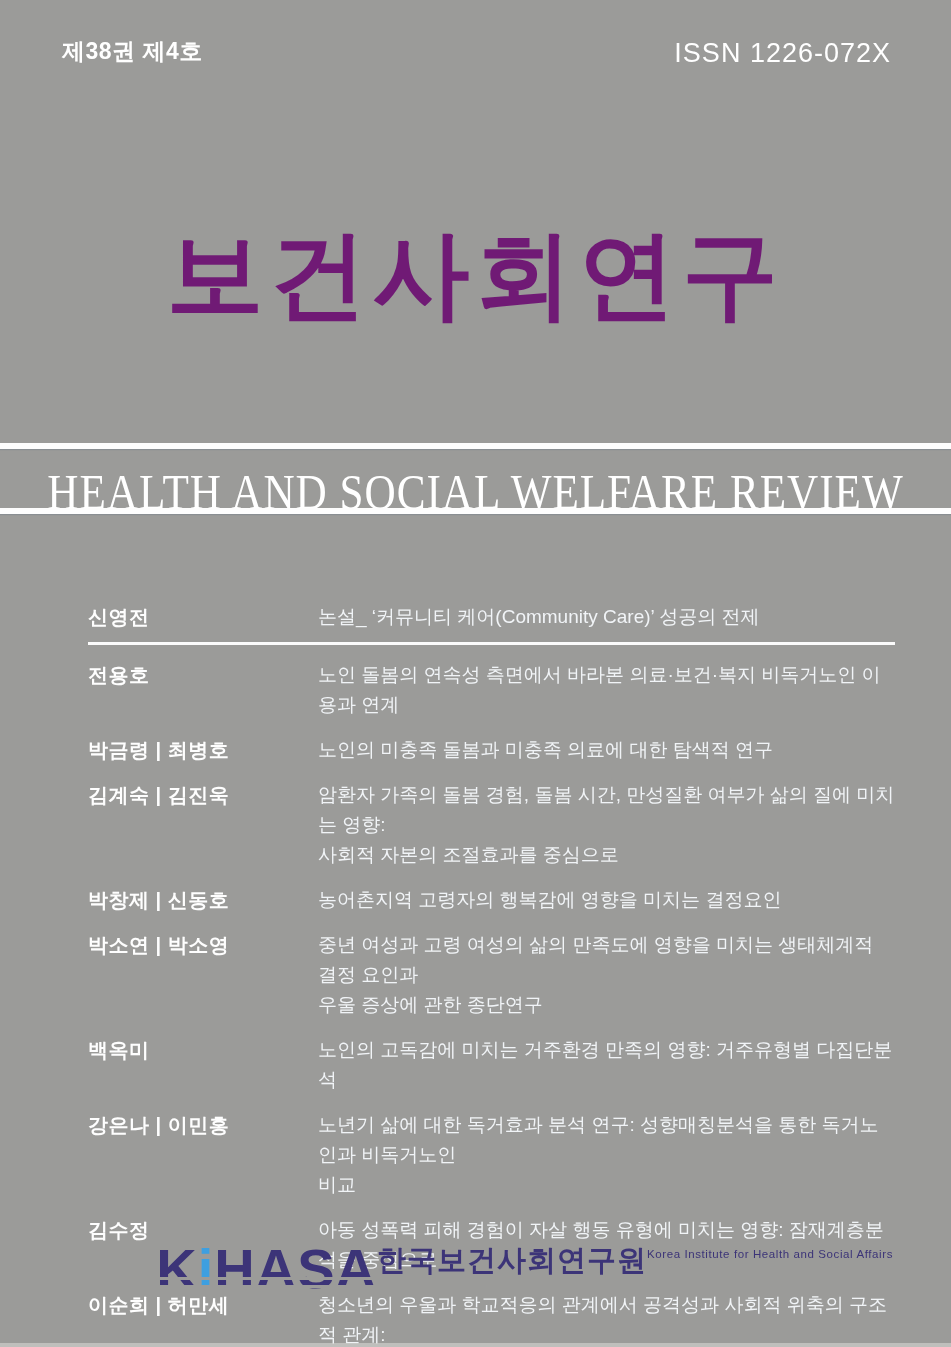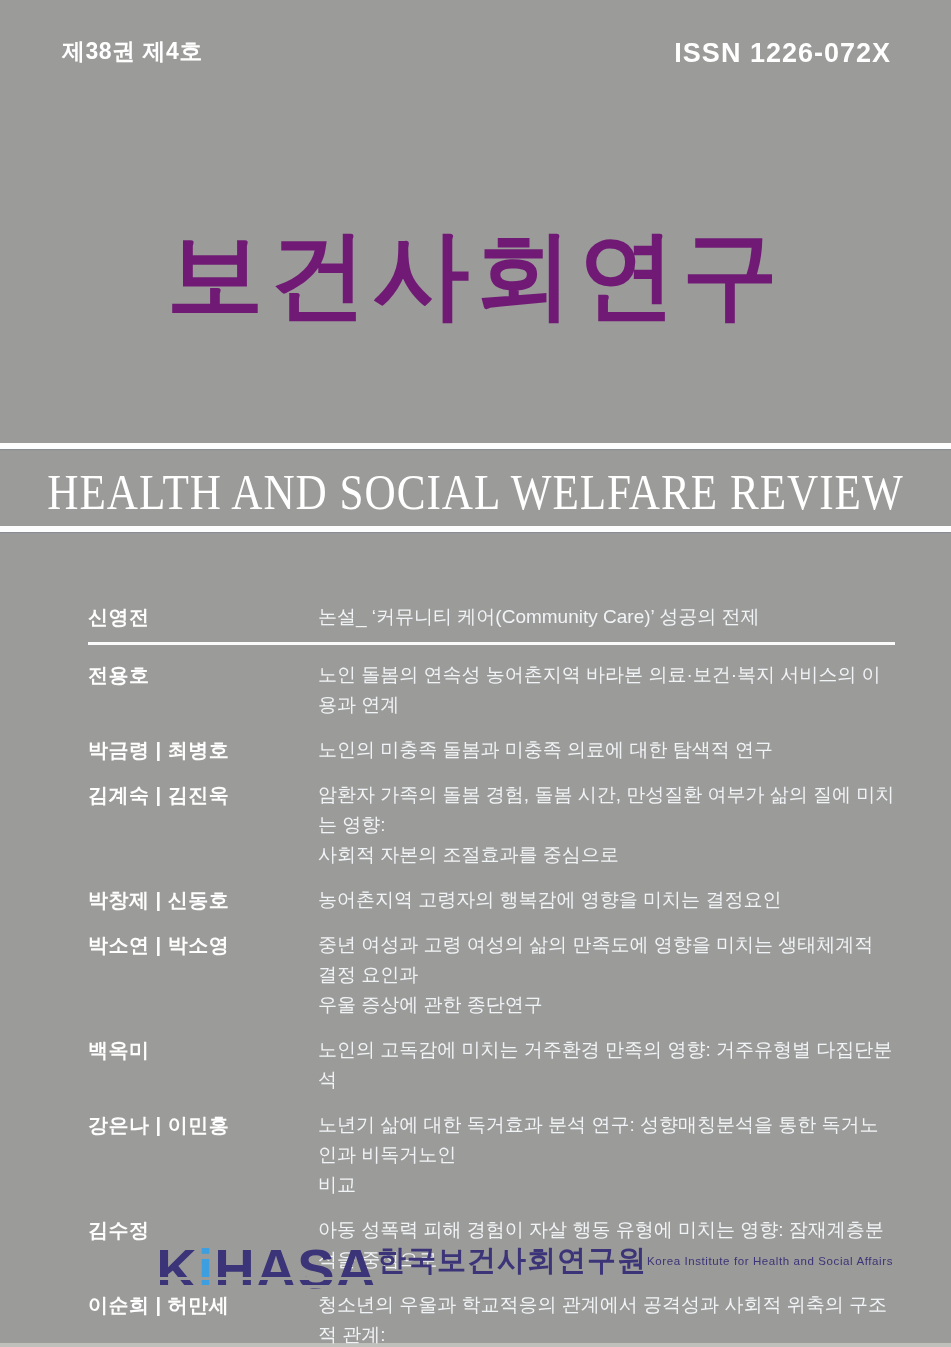--- a/index.html
+++ b/index.html
@@ -15,30 +15,30 @@
   .scan-edge {
     position: absolute; left: 0; right: 0; bottom: 0; height: 4px;
     background: #cfcfca; opacity: .7;
   }
   .issue-label {
     position: absolute; left: 62px; top: 36px;
     color: #ffffff; font-size: 23px; font-weight: bold; letter-spacing: 0.5px;
   }
   .issn-label {
     position: absolute; right: 60px; top: 38px;
-    color: #ffffff; font-size: 27px; font-weight: bold; letter-spacing: 1px;
+    color: #ffffff; font-size: 27px; font-weight: normal; letter-spacing: 1px;
   }
   .main-title {
     position: absolute; left: 0; right: 0; top: 222px;
     text-align: center;
     color: #701a75; font-size: 97px; font-weight: bold; letter-spacing: 6px;
     line-height: 1.1;
   }
   .en-band {
-    position: absolute; left: 0; right: 0; top: 443px; height: 89px;
+    position: absolute; left: 0; right: 0; top: 443px; height: 71px;
   }
   .en-band .rule { position: absolute; left: 0; right: 0; height: 6px; background: #fdfdfd;
     box-shadow: 0 1px 1px rgba(120,130,140,.5); }
   .en-band .rule-top { top: 0; }
   .en-band .rule-bottom { bottom: 0; }
   .en-title {
     position: absolute; left: 0; right: 0; top: 20px;
     text-align: center;
     font-family: "Liberation Serif", serif;
     color: #ffffff; font-size: 45px; letter-spacing: 1px;
@@ -77,21 +77,21 @@
     position: absolute; left: 0; right: 0; height: 3px; background: #9b9b99;
   }
   .stripe-1 { top: 64%; }
   .stripe-2 { top: 78%; }
   .logo-text { display: flex; flex-direction: row; padding-top: 4px; }
   .logo-ko {
     color: #3c3478; font-size: 29px; font-weight: bold; letter-spacing: 1px;
     line-height: 1.1;
   }
   .logo-en {
-    color: #3c3478; font-size: 11.5px; margin-top: 10px; letter-spacing: 0.6px;
+    color: #3c3478; font-size: 11.5px; margin-top: 3px; letter-spacing: 0.6px;
     white-space: nowrap;
   }
 </style>
 </head>
 <body>
 
 <div class="page">
 
   <div class="issue-label">제38권 제4호</div>
   <div class="issn-label">ISSN 1226-072X</div>
@@ -104,21 +104,21 @@
     <div class="rule rule-bottom"></div>
   </div>
 
   <div class="toc">
       <div class="toc-row lead">
         <div class="toc-authors">신영전</div>
         <div class="toc-title">논설_ ‘커뮤니티 케어(Community Care)’ 성공의 전제</div>
       </div>
       <div class="toc-row">
         <div class="toc-authors">전용호</div>
-        <div class="toc-title">노인 돌봄의 연속성 농어촌지역 바라본 의료·보건·복지 서비스의 이용과 연계</div>
+        <div class="toc-title">노인 돌봄의 연속성 측면에서 바라본 의료·보건·복지 비독거노인 이용과 연계</div>
       </div>
       <div class="toc-row">
         <div class="toc-authors">박금령 | 최병호</div>
         <div class="toc-title">노인의 미충족 돌봄과 미충족 의료에 대한 탐색적 연구</div>
       </div>
       <div class="toc-row">
         <div class="toc-authors">김계숙 | 김진욱</div>
         <div class="toc-title">암환자 가족의 돌봄 경험, 돌봄 시간, 만성질환 여부가 삶의 질에 미치는 영향:
 사회적 자본의 조절효과를 중심으로</div>
       </div>

